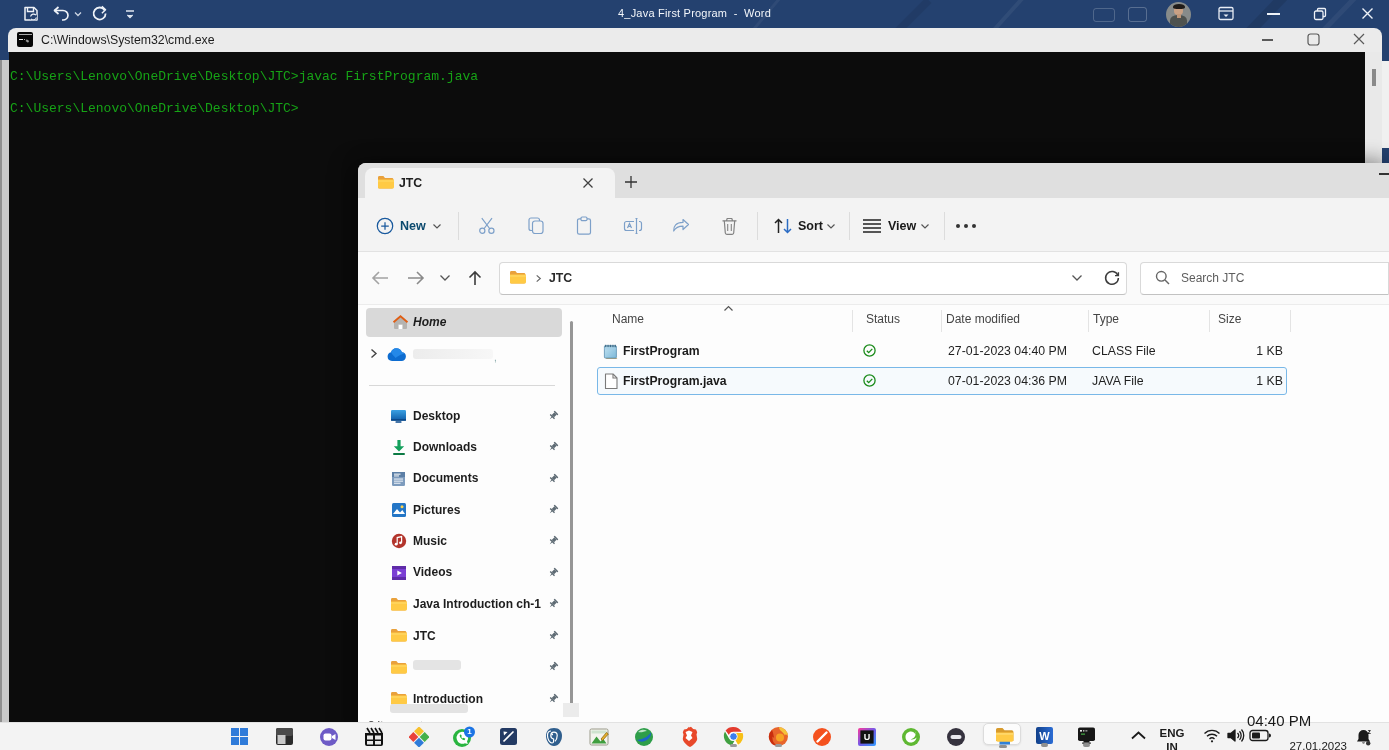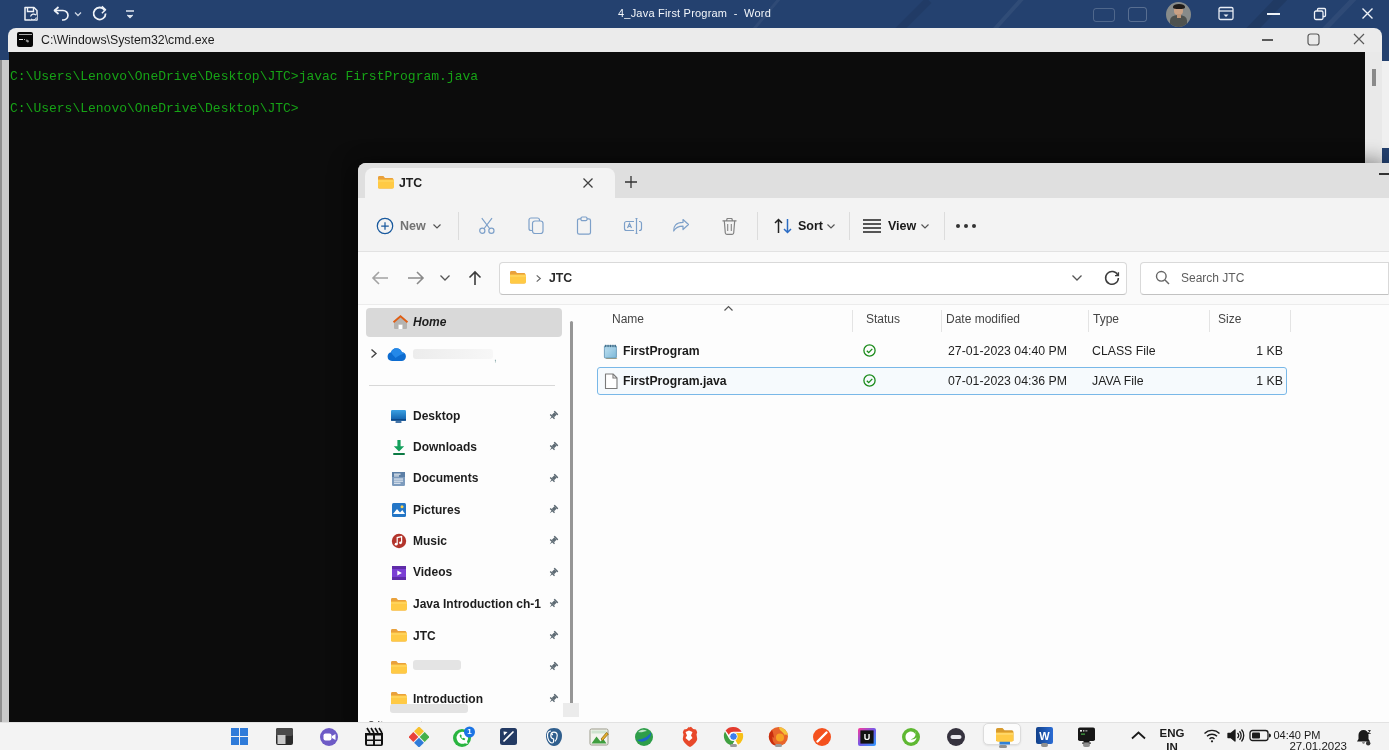--- a/index.html
+++ b/index.html
@@ -132,21 +132,21 @@
     </svg>
 
     <div class="ab" style="left:1021px;top:10px;width:10px;height:2.2px;background:#333;"></div>
 
     <div class="ab" style="left:0;top:35px;width:1031px;height:54px;background:#f3f3f3;border-bottom:1px solid #e2e2e2;box-sizing:border-box;"></div>
 
     <svg class="ab" style="left:18px;top:54px;" width="18" height="18" viewBox="0 0 18 18" fill="none" stroke="#1a5a9e" stroke-width="1.25">
       <circle cx="9" cy="9" r="7.7"></circle>
       <path d="M9 5.2v7.6M5.2 9h7.6"></path>
     </svg>
-    <div class="ab" style="left:42px;top:56px;font-size:12.5px;font-weight:700;color:#737373;">New</div>
+    <div class="ab" style="left:42px;top:56px;font-size:12.5px;font-weight:700;color:#0c4a6e;">New</div>
     <svg class="ab" style="left:74px;top:60px;" width="10" height="7" viewBox="0 0 10 7" fill="none" stroke="#555" stroke-width="1.2">
       <path d="M1.5 1.5 5 5 8.5 1.5"></path>
     </svg>
     <div class="ab" style="left:100px;top:49px;width:1px;height:28px;background:#dcdcdc;"></div>
 
     <svg class="ab" style="left:120px;top:54px;" width="19" height="18" viewBox="0 0 19 18" fill="none" stroke="#7da0c9" stroke-width="1.2">
       <circle cx="4.3" cy="13.8" r="2.6"></circle>
       <circle cx="13.4" cy="13.8" r="2.6"></circle>
       <path d="M5.8 12 14 1.2M12 12 3.8 1.2"></path>
     </svg>
@@ -663,21 +663,21 @@
     <path d="M13.5 3.2a6.4 6.4 0 0 1 0 8.6"></path>
     <path d="M15.5 1.5a9.2 9.2 0 0 1 0 12"></path>
   </svg>
 
   <svg class="ab" style="left:1249px;top:729px;" width="22" height="13" viewBox="0 0 22 13" fill="none">
     <rect x="1" y="1.5" width="18" height="10" rx="2.5" stroke="#1a1a1a" stroke-width="1.3"></rect>
     <rect x="3" y="3.5" width="8" height="6" rx="1" fill="#1a1a1a"></rect>
     <path d="M20 4.5v4a2 2 0 0 0 0-4z" fill="#1a1a1a"></path>
   </svg>
 
-  <div class="ab" style="left:1247px;top:729px;width:100px;text-align:center;font-size:11px;color:#1a1a1a;">04:40 PM</div>
+  <div class="ab" style="left:1247px;top:712px;width:100px;text-align:left;font-size:15px;color:#1a1a1a;">04:40 PM</div>
   <div class="ab" style="left:1247px;top:740px;width:100px;text-align:right;font-size:11.5px;color:#1a1a1a;">27.01.2023</div>
 
   <svg class="ab" style="left:1355px;top:727px;" width="19" height="20" viewBox="0 0 19 20">
     <path d="M8.5 3a5 5 0 0 1 5 5v4l1.5 2.5h-13L3.5 12V8a5 5 0 0 1 5-5z" fill="#1a1a1a"></path>
     <path d="M7 15.5a1.6 1.6 0 0 0 3 0z" fill="#1a1a1a"></path>
     <text x="12.6" y="6.5" font-size="7" font-weight="bold" fill="#1a1a1a" font-family="Liberation Sans">z</text>
     <circle cx="13.2" cy="16.2" r="2.2" fill="#333"></circle>
   </svg>
 
 </div>

